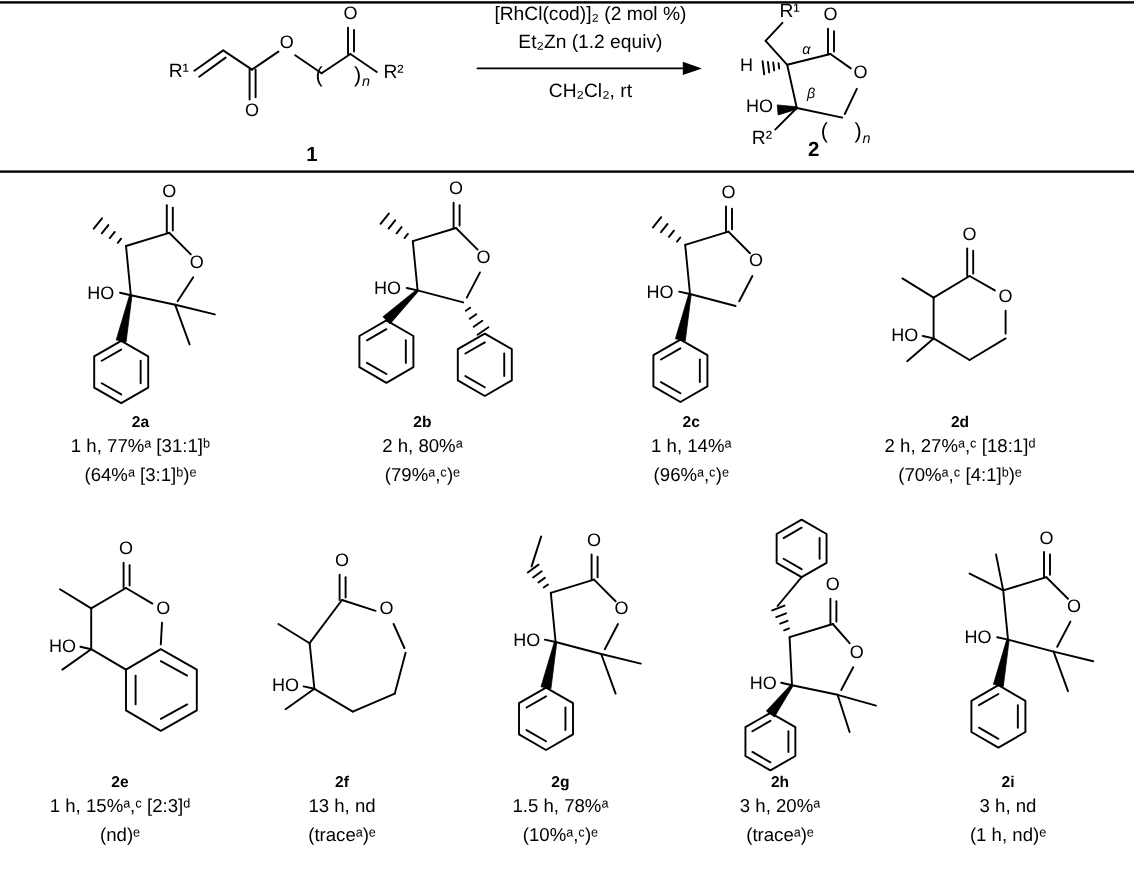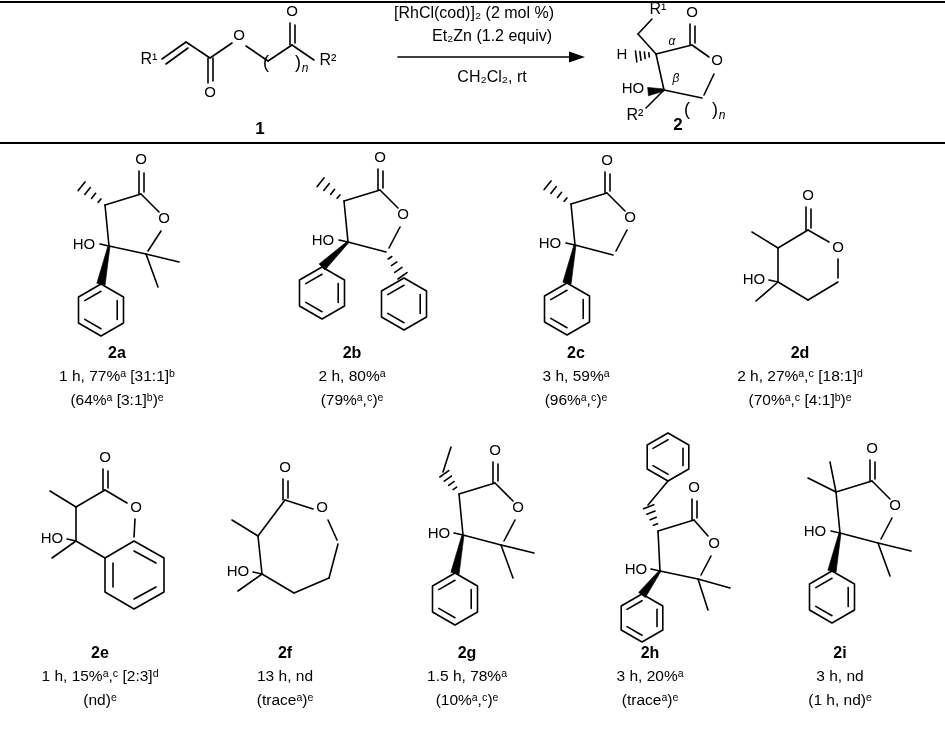--- a/index.html
+++ b/index.html
@@ -16,21 +16,21 @@
   }
   svg polygon.wedge { fill:#000; stroke:#000; stroke-width:0.6; }
   svg .fill { fill:#000; stroke:none; }
   svg text { fill:#000; stroke:none; font-size:15px; text-anchor:middle; font-family:inherit; }
   svg text.lg { font-size:16px; }
   svg text.sm { font-size:12px; font-style:italic; }
   svg text.paren { font-size:18px; }
   svg text.bold { font-weight:bold; font-size:17px; }
   .cond { position:absolute; width:300px; text-align:center; font-size:16px; white-space:nowrap; }
   .cell { position:absolute; width:200px; display:flex; flex-direction:column; align-items:center; }
-  .cid { font-weight:bold; font-size:16px; margin-top:2px; }
+  .cid { font-weight:bold; font-size:13px; margin-top:2px; }
   .cy { font-size:15.5px; margin-top:4px; white-space:nowrap; line-height:20px;text-align:right; }
 </style>
 </head>
 <body>
 
 <div class="rule" style="top:1px;height:2px"></div>
 <div class="rule" style="top:142px;height:2px"></div>
 
 <svg class="abs" style="left:125px;top:6px" width="270" height="135" viewBox="0 0 270 135">
   <text x="24" y="58" class="lg">R¹</text>
@@ -48,21 +48,21 @@
   <text x="173" y="62" class="paren">)</text>
   <text x="180" y="66" class="sm">n</text>
   <line x1="165" y1="39" x2="165" y2="17"></line>
   <line x1="170" y1="37" x2="170" y2="19"></line>
   <text x="167" y="10">O</text>
   <line x1="167" y1="39" x2="189" y2="54"></line>
   <text x="203" y="59" class="lg">R²</text>
   <text x="135" y="128" class="bold">1</text>
 </svg>
 
-<div class="cond" style="left:324px;top:4px">[RhCl(cod)]₂ (2 mol %)</div>
+<div class="cond" style="left:342px;top:4px">[RhCl(cod)]₂ (2 mol %)</div>
 <div class="cond" style="left:342px;top:27px">Et₂Zn (1.2 equiv)</div>
 <svg class="abs" style="left:396px;top:47px" width="196" height="22" viewBox="0 0 196 22">
   <line x1="2" y1="10" x2="184" y2="10"></line>
   <polygon class="fill" points="189,10 173,4.5 173,15.5"></polygon>
 </svg>
 <div class="cond" style="left:342px;top:68px">CH₂Cl₂, rt</div>
 
 <svg class="abs" style="left:588px;top:2px" width="250" height="138" viewBox="0 0 250 138">
   <text x="70" y="12" class="lg">R¹</text>
   <line x1="64" y1="17" x2="50" y2="32"></line>
@@ -206,21 +206,21 @@
         </g>
       <g>
           <polygon points="91.0,131.0 113.5,144.0 113.5,170.0 91.0,183.0 68.5,170.0 68.5,144.0"></polygon>
           <line x1="107.2" y1="147.6" x2="107.2" y2="166.4"></line>
           <line x1="91.0" y1="175.7" x2="74.8" y2="166.4"></line>
           <line x1="74.8" y1="147.6" x2="91.0" y2="138.3"></line>
         </g>
     </g>
   </svg>
   <div class="cid">2c</div>
-  <div class="cy">3 h, 59%ᵃ</div>
+  <div class="cy">1 h, 14%ᵃ</div>
   <div class="cy">(96%ᵃ,ᶜ)ᵉ</div>
 </div>
 
 <div class="cell" style="left:700px;top:150px">
   <svg width="200" height="192" viewBox="0 0 200 192">
     <g transform="translate(0,20)">
       <line x1="108" y1="60" x2="129" y2="72"></line>
       <text x="138" y="82">O</text>
       <line x1="138" y1="89" x2="138" y2="108"></line>
       <line x1="138" y1="112" x2="108" y2="130"></line>

